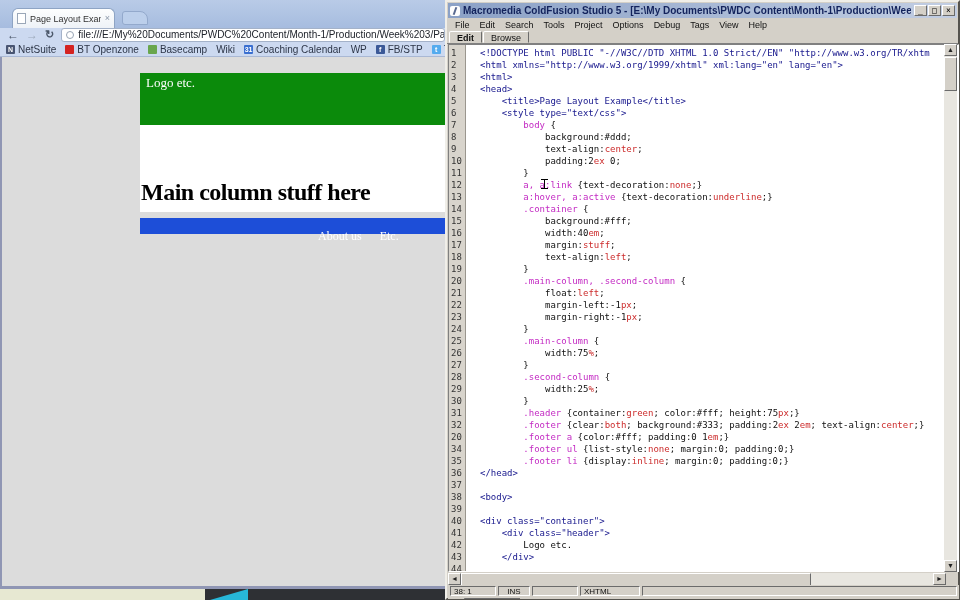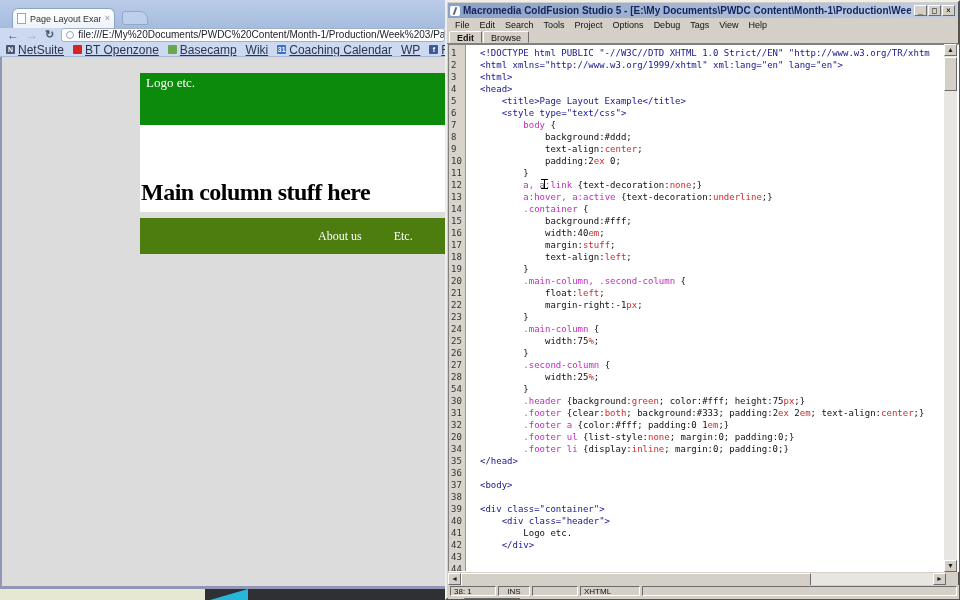--- a/index.html
+++ b/index.html
@@ -24,31 +24,31 @@
   .back { color:#4a5668; } .fwd { color:#9daabb; } .reload { color:#4a5668; font-size:11px; }
   .addressbar { margin-left:7px; height:14px; flex:1; background:#fff; border:1px solid #a4b2c9;
     border-radius:3px; display:flex; align-items:center; padding:0 4px; gap:4px; overflow:hidden; }
   .url-ico { width:8px; height:8px; border:1px solid #98a4b4; border-radius:50%; flex:0 0 auto; }
   .url-text { font-size:10px; color:#20242c; white-space:nowrap; }
   .bookmarks { position:absolute; left:0; top:43px; width:100%; height:14px; background:#ccd9f0;
     border-bottom:1px solid #a9b8d4; display:flex; align-items:center; gap:9px; padding:0 6px; overflow:hidden; }
   .bm { display:flex; align-items:center; gap:3px; flex:0 0 auto; }
   .bm-ico { width:9px; height:9px; border-radius:1px; color:#fff; font-size:7px; line-height:9px;
     text-align:center; font-weight:bold; flex:0 0 auto; }
-  .bm-label { font-size:12px; color:#2c3547; white-space:nowrap;text-decoration:underline; }
+  .bm-label { font-size:10px; color:#2c3547; white-space:nowrap; }
 
   .page { position:absolute; left:0; top:57px; width:100%; height:529px; background:#dcdcdc;
     border-left:2px solid #9096b4; }
   .site-container { position:absolute; left:138px; top:16px; right:0; height:139px; background:#fff; }
   .site-header { height:52px; background:#0b8a0b; color:#fff;
     font-family:"Liberation Serif",serif; font-size:13px; padding:2px 0 0 6px; }
   .site-main { height:53px;margin-top:40px; }
   .site-h1 { font-family:"Liberation Serif",serif; font-weight:bold; font-size:24px;
     letter-spacing:-0.5px; color:#000; padding:14px 0 0 1px; white-space:nowrap; }
-  .site-footer { height:36px; background:#4d7c0f; display:flex; gap:32px; padding:11px 0 0 178px; }
+  .site-footer { height:16px; background:#1d4ed8; display:flex; gap:18px; padding:11px 0 0 178px; }
   .site-footer a { color:#fff; font-family:"Liberation Serif",serif; font-size:12px; text-decoration:none; white-space:nowrap; }
   .browser-bottom-border { position:absolute; left:0; top:586px; width:445px; height:3px; background:#9096b4; }
 
   
   .below-strip { position:absolute; left:0; top:589px; width:445px; height:11px; background:#2e3034; }
   .below-beige { position:absolute; left:0; top:0; width:205px; height:11px; background:#e7e8d2; }
   .teal-tri { position:absolute; left:210px; top:0; width:0; height:0;
     border-left:38px solid #27b7d8; border-top:11px solid transparent; transform:scaleX(-1); }
 
   
@@ -235,21 +235,21 @@
           <div class="ln">19</div>
           <div class="ln">20</div>
           <div class="ln">21</div>
           <div class="ln">22</div>
           <div class="ln">23</div>
           <div class="ln">24</div>
           <div class="ln">25</div>
           <div class="ln">26</div>
           <div class="ln">27</div>
           <div class="ln">28</div>
-          <div class="ln">54</div>
+          <div class="ln">29</div>
           <div class="ln">30</div>
           <div class="ln">31</div>
           <div class="ln">32</div>
           <div class="ln">20</div>
           <div class="ln">34</div>
           <div class="ln">35</div>
           <div class="ln">36</div>
           <div class="ln">37</div>
           <div class="ln">38</div>
           <div class="ln">39</div>
@@ -274,29 +274,30 @@
           <div class="code-line"><span class="tk-p">        </span><span class="tk-s">a, a:link</span><span class="tk-p"> {text-decoration:</span><span class="tk-v">none</span><span class="tk-p">;}</span></div>
           <div class="code-line"><span class="tk-p">        </span><span class="tk-s">a:hover, a:active</span><span class="tk-p"> {text-decoration:</span><span class="tk-v">underline</span><span class="tk-p">;}</span></div>
           <div class="code-line"><span class="tk-p">        </span><span class="tk-s">.container</span><span class="tk-p"> {</span></div>
           <div class="code-line"><span class="tk-p">            background:#fff;</span></div>
           <div class="code-line"><span class="tk-p">            width:40</span><span class="tk-v">em</span><span class="tk-p">;</span></div>
           <div class="code-line"><span class="tk-p">            margin:</span><span class="tk-v">stuff</span><span class="tk-p">;</span></div>
           <div class="code-line"><span class="tk-p">            text-align:</span><span class="tk-v">left</span><span class="tk-p">;</span></div>
           <div class="code-line"><span class="tk-p">        }</span></div>
           <div class="code-line"><span class="tk-p">        </span><span class="tk-s">.main-column, .second-column</span><span class="tk-p"> {</span></div>
           <div class="code-line"><span class="tk-p">            float:</span><span class="tk-v">left</span><span class="tk-p">;</span></div>
+          <div class="code-line"><span class="tk-p">            margin-left:-1</span><span class="tk-v">px</span><span class="tk-p">;</span></div>
           <div class="code-line"><span class="tk-p">            margin-right:-1</span><span class="tk-v">px</span><span class="tk-p">;</span></div>
           <div class="code-line"><span class="tk-p">        }</span></div>
           <div class="code-line"><span class="tk-p">        </span><span class="tk-s">.main-column</span><span class="tk-p"> {</span></div>
           <div class="code-line"><span class="tk-p">            width:75</span><span class="tk-v">%</span><span class="tk-p">;</span></div>
           <div class="code-line"><span class="tk-p">        }</span></div>
           <div class="code-line"><span class="tk-p">        </span><span class="tk-s">.second-column</span><span class="tk-p"> {</span></div>
           <div class="code-line"><span class="tk-p">            width:25</span><span class="tk-v">%</span><span class="tk-p">;</span></div>
           <div class="code-line"><span class="tk-p">        }</span></div>
-          <div class="code-line"><span class="tk-p">        </span><span class="tk-s">.header</span><span class="tk-p"> {background:</span><span class="tk-v">green</span><span class="tk-p">; color:#fff; height:75</span><span class="tk-v">px</span><span class="tk-p">;}</span></div>
+          <div class="code-line"><span class="tk-p">        </span><span class="tk-s">.header</span><span class="tk-p"> {container:</span><span class="tk-v">green</span><span class="tk-p">; color:#fff; height:75</span><span class="tk-v">px</span><span class="tk-p">;}</span></div>
           <div class="code-line"><span class="tk-p">        </span><span class="tk-s">.footer</span><span class="tk-p"> {clear:</span><span class="tk-v">both</span><span class="tk-p">; background:#333; padding:2</span><span class="tk-v">ex</span><span class="tk-p"> 2</span><span class="tk-v">em</span><span class="tk-p">; text-align:</span><span class="tk-v">center</span><span class="tk-p">;}</span></div>
           <div class="code-line"><span class="tk-p">        </span><span class="tk-s">.footer a</span><span class="tk-p"> {color:#fff; padding:0 1</span><span class="tk-v">em</span><span class="tk-p">;}</span></div>
           <div class="code-line"><span class="tk-p">        </span><span class="tk-s">.footer ul</span><span class="tk-p"> {list-style:</span><span class="tk-v">none</span><span class="tk-p">; margin:0; padding:0;}</span></div>
           <div class="code-line"><span class="tk-p">        </span><span class="tk-s">.footer li</span><span class="tk-p"> {display:</span><span class="tk-v">inline</span><span class="tk-p">; margin:0; padding:0;}</span></div>
           <div class="code-line"><span class="tk-t">&lt;/head&gt;</span></div>
           <div class="code-line"></div>
           <div class="code-line"><span class="tk-t">&lt;body&gt;</span></div>
           <div class="code-line"></div>
           <div class="code-line"><span class="tk-t">&lt;div class="container"&gt;</span></div>
           <div class="code-line"><span class="tk-t">    &lt;div class="header"&gt;</span></div>

